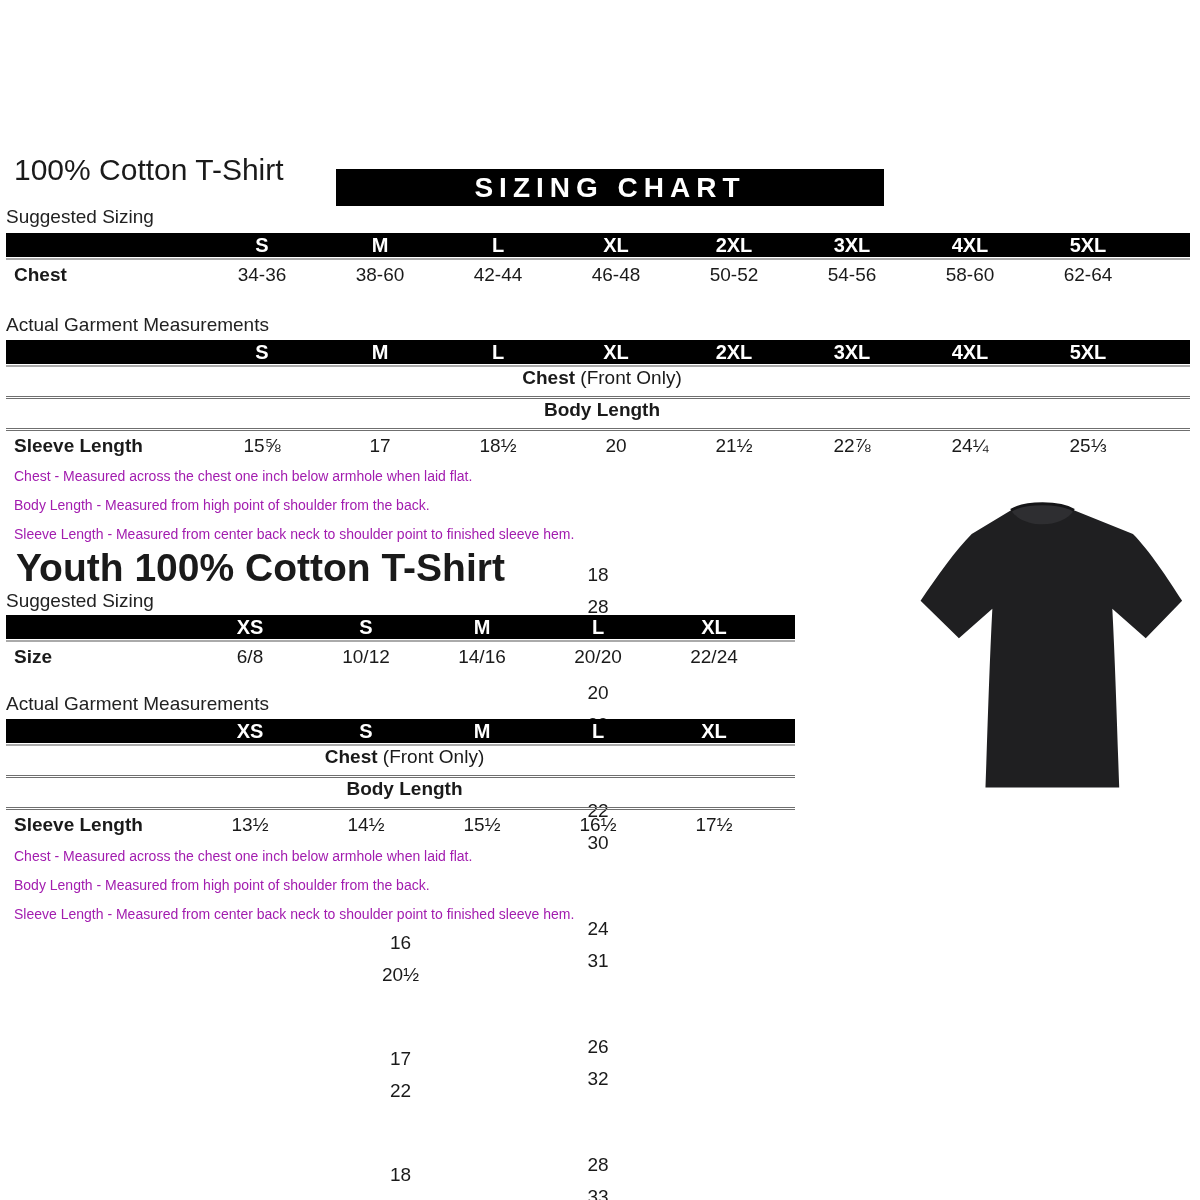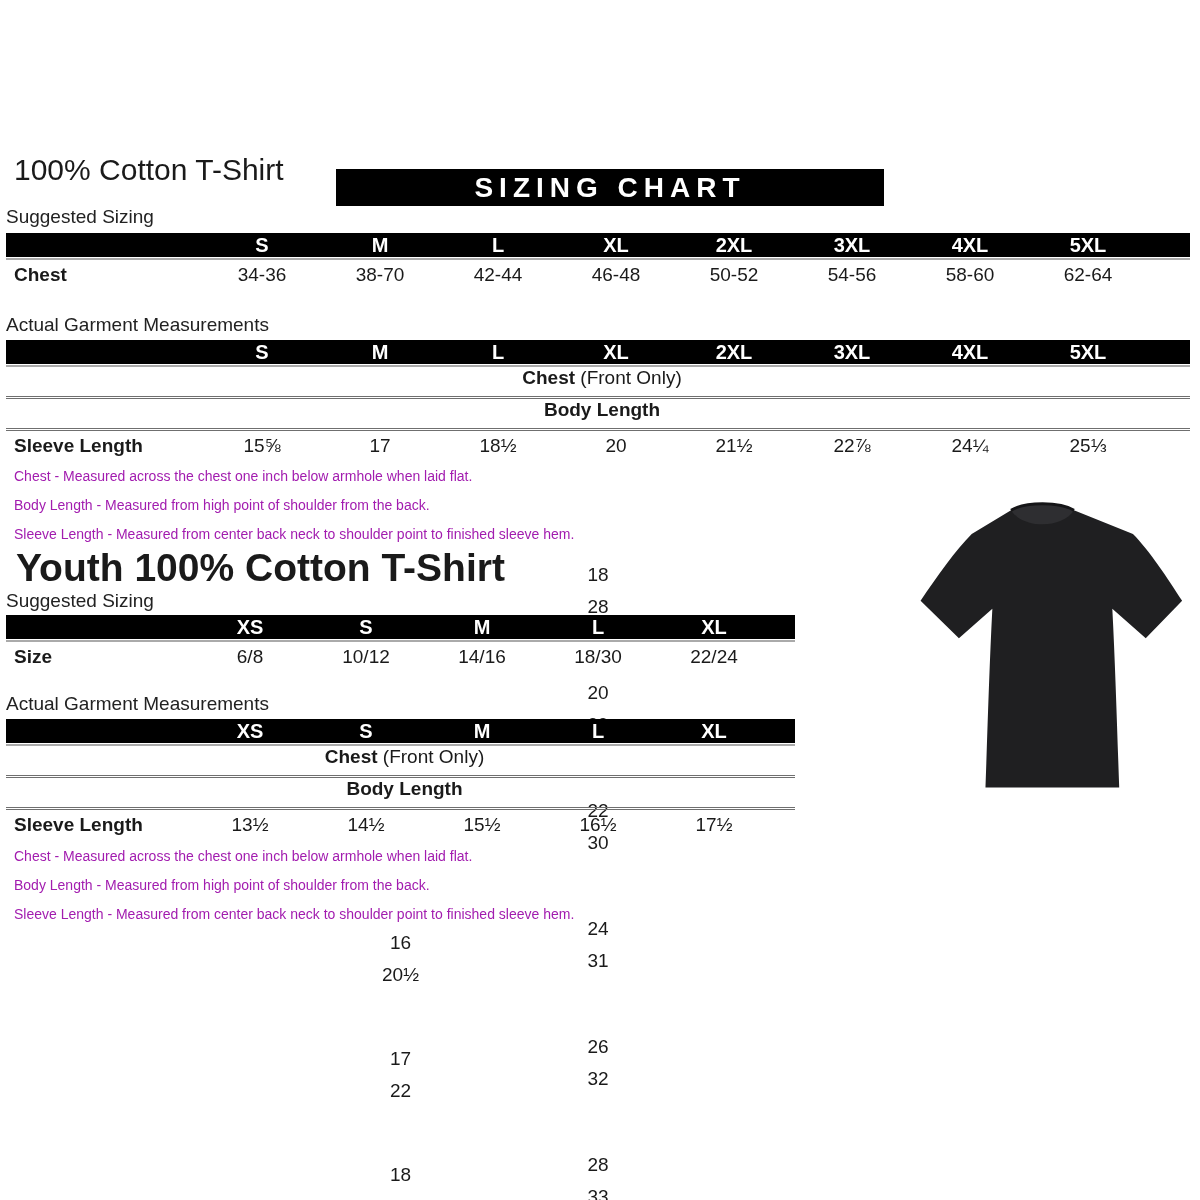--- a/index.html
+++ b/index.html
@@ -52,21 +52,21 @@
     <div class="c">2XL</div>
     <div class="c">3XL</div>
     <div class="c">4XL</div>
     <div class="c">5XL</div>
     <div class="fill"></div>
   </div>
   <div class="hline"></div>
   <div class="trow">
     <div class="lc b">Chest</div>
     <div class="c">34-36</div>
-    <div class="c">38-70</div>
+    <div class="c">38-60</div>
     <div class="c">42-44</div>
     <div class="c">46-48</div>
     <div class="c">50-52</div>
     <div class="c">54-56</div>
     <div class="c">58-60</div>
     <div class="c">62-64</div>
     <div class="fill"></div>
   </div>
 </div>
 
@@ -142,21 +142,21 @@
     <div class="c">L</div>
     <div class="c">XL</div>
     <div class="fill"></div>
   </div>
   <div class="hline"></div>
   <div class="trow">
     <div class="lc b">Size</div>
     <div class="c">6/8</div>
     <div class="c">10/12</div>
     <div class="c">14/16</div>
-    <div class="c">18/30</div>
+    <div class="c">20/20</div>
     <div class="c">22/24</div>
     <div class="fill"></div>
   </div>
 </div>
 
 <div class="abs sec-label" style="left:6px;top:693px;">Actual Garment Measurements</div>
 
 <div class="abs tbl ytbl" style="top:719px;width:789px;">
   <div class="thead">
     <div class="lc"></div>

